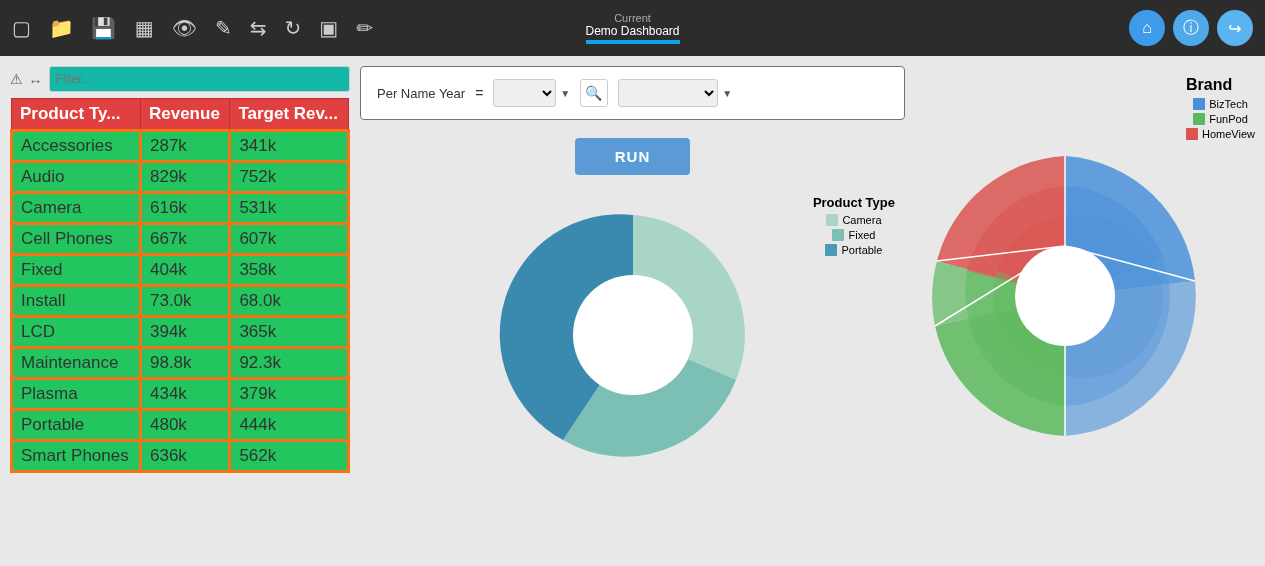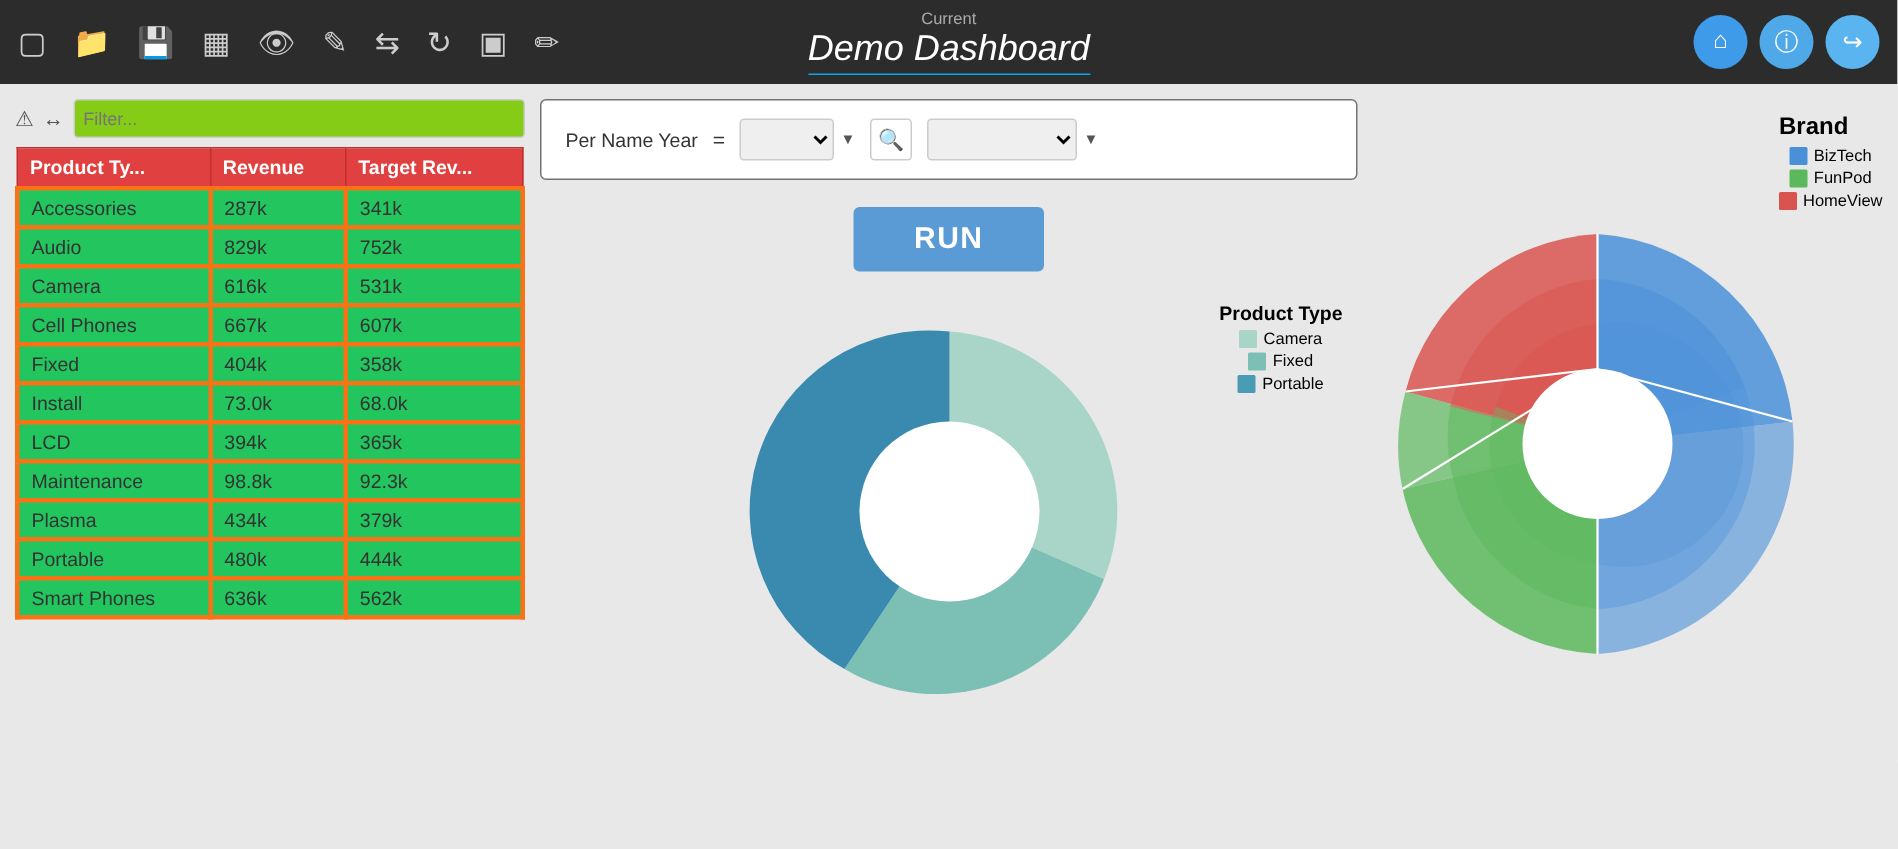--- a/index.html
+++ b/index.html
@@ -29,25 +29,24 @@
       left: 50%;
       transform: translateX(-50%);
       text-align: center;
     }
     .toolbar-current-label {
       color: #aaa;
       font-size: 11px;
     }
     .toolbar-title {
       color: #fff;
-      font-size: 24px;
+      font-size: 12px;
       font-weight: 300;
-      border-bottom: 1px solid #0ea5e9;
+      border-bottom: 4px solid #0ea5e9;
       padding-bottom: 2px;
-      font-style: italic;
     }
     .toolbar-right {
       margin-left: auto;
       display: flex;
       align-items: center;
       gap: 8px;
     }
     .toolbar-btn-round {
       width: 36px;
       height: 36px;
@@ -87,26 +86,26 @@
       gap: 6px;
     }
     .filter-icon { font-size: 14px; color: #555; cursor: pointer; }
     .filter-input {
       flex: 1;
       height: 26px;
       border: 1px solid #ccc;
       border-radius: 3px;
       padding: 0 6px;
       font-size: 12px;
-      background: #84cc16;
+      background: #14b8a6;
     }
     .data-table {
       border-collapse: collapse;
       width: 100%;
-      font-size: 13px;
+      font-size: 17px;
     }
     .data-table th {
       background: #e04040;
       color: white;
       padding: 5px 8px;
       text-align: left;
       border: 1px solid #c03030;
       font-weight: bold;
     }
     .data-table td {
@@ -179,21 +178,21 @@
       font-size: 12px;
     }
     .run-btn {
       display: block;
       margin: 8px auto 0;
       background: #5b9bd5;
       color: white;
       border: none;
       border-radius: 4px;
       padding: 10px 40px;
-      font-size: 20px;
+      font-size: 15px;
       font-weight: bold;
       cursor: pointer;
       letter-spacing: 1px;
     }
 
     
     .chart-area {
       flex: 1;
       display: flex;
       align-items: flex-start;

